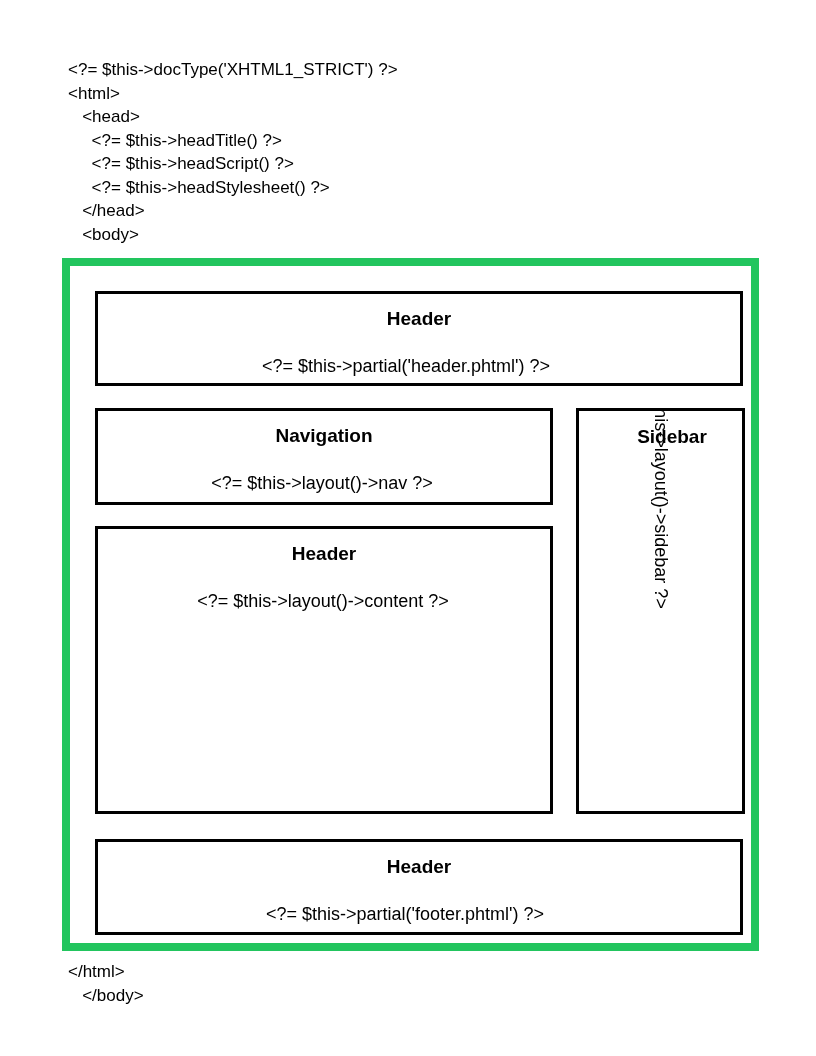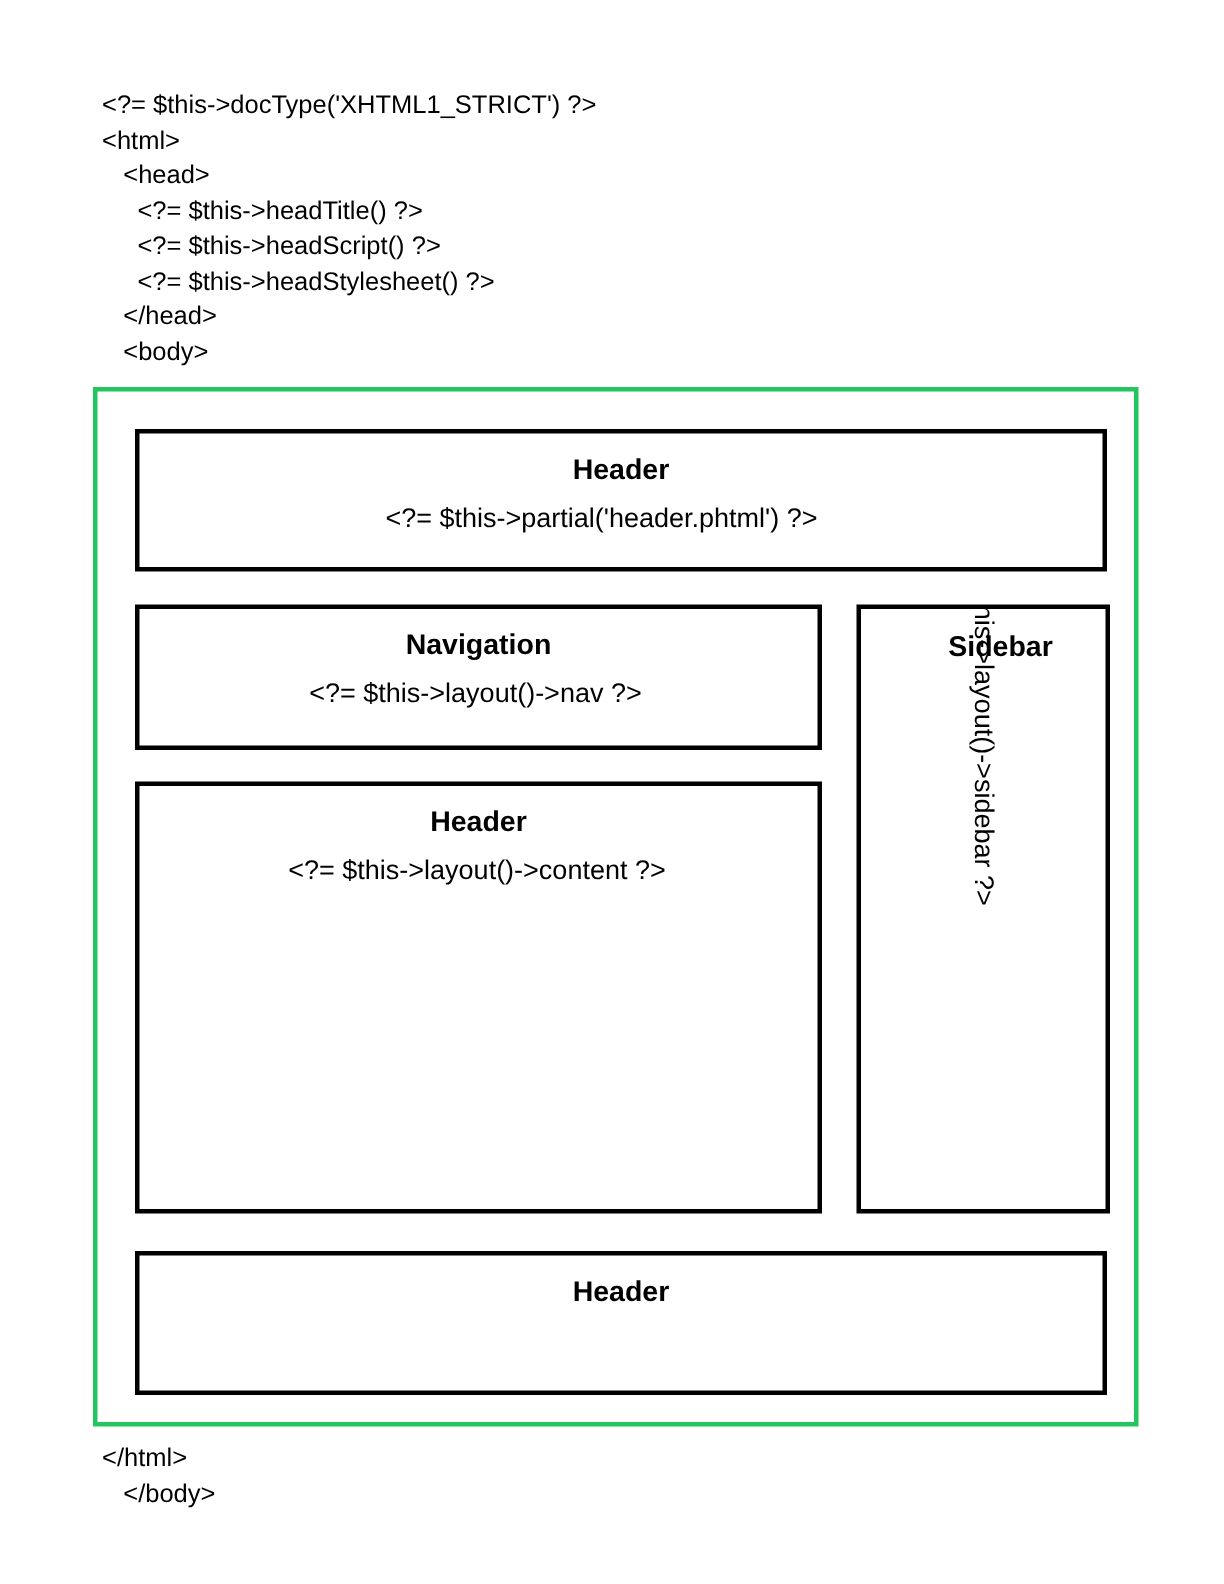--- a/index.html
+++ b/index.html
@@ -37,21 +37,21 @@
     color: #000000;
   }
 
   
   #layout-frame {
     position: absolute;
     left: 62px;
     top: 258px;
     width: 697px;
     height: 693px;
-    border: 3px solid #22c55e;
+    border: 8px solid #22c55e;
     box-sizing: border-box;
     text-decoration: underline;
   }
 
   .region-box {
     position: absolute;
     border: 3px solid #000000;
     box-sizing: border-box;
     background: #ffffff;
   }
@@ -60,21 +60,21 @@
     font-size: 19px;
     font-weight: bold;
     text-align: center;
     line-height: 22px;
     margin-top: 14px;
   }
   .region-code {
     font-size: 18px;
     text-align: center;
     line-height: 24px;
-    margin-top: 8px;
+    margin-top: 24px;
     white-space: pre;
   }
 
   
   #box-header {
     left: 25px;
     top: 25px;
     width: 648px;
     height: 95px;
   }
@@ -167,20 +167,21 @@
 
   <div class="region-box" id="box-sidebar">
     <div class="region-title">Sidebar</div>
     <div class="sidebar-rotated-wrap">
       <div class="sidebar-rotated">&lt;?= $this-&gt;layout()-&gt;sidebar ?&gt;</div>
     </div>
   </div>
 
   <div class="region-box" id="box-footer">
     <div class="region-title">Header</div>
+    <div class="region-code">&lt;?= $this-&gt;partial('footer.phtml') ?&gt;</div>
   </div>
 
 </div>
 
 <div id="code-bottom">
   <div class="code-line">&lt;/html&gt;</div>
   <div class="code-line">   &lt;/body&gt;</div>
 </div>
 
 </body></html>

